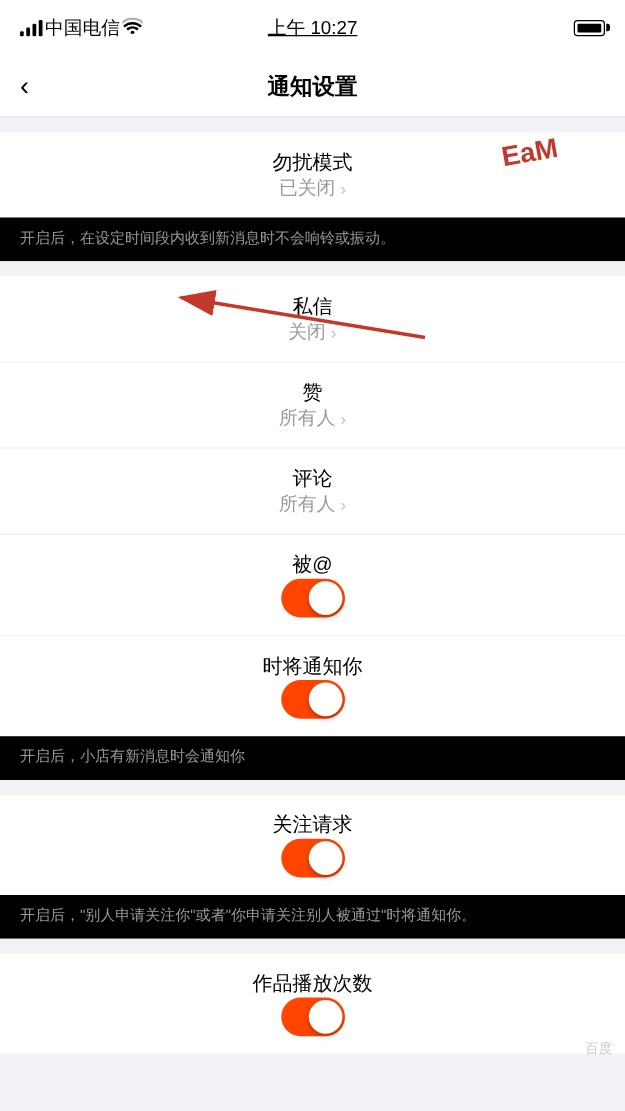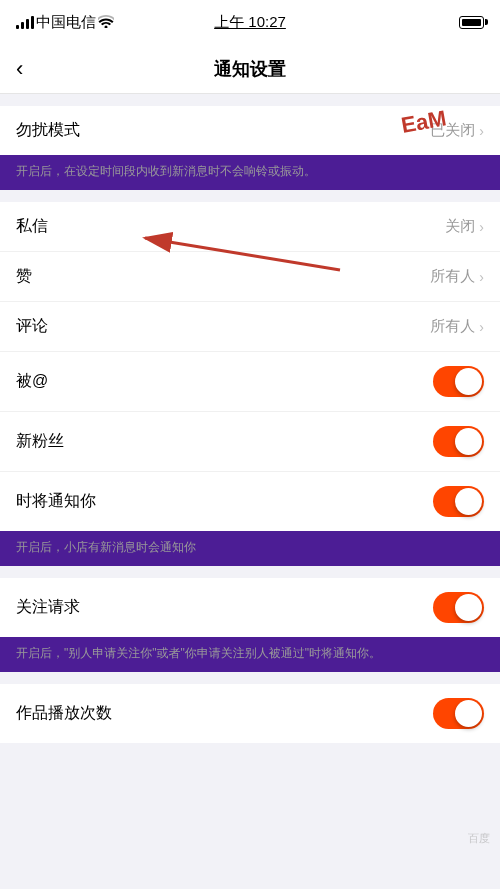--- a/index.html
+++ b/index.html
@@ -118,20 +118,21 @@
       margin-bottom: 0;
     }
 
     .section-item {
       display: flex;
       align-items: center;
       justify-content: space-between;
       padding: 14px 16px;
       border-bottom: 1px solid #f0f0f0;
       background: #fff;
+      flex-direction: column;
     }
     .section-item:last-child {
       border-bottom: none;
     }
 
     .item-label {
       font-size: 16px;
       color: #000;
     }
 
@@ -171,21 +172,21 @@
     }
     .toggle.on .toggle-knob {
       left: 22px;
     }
 
     
     .description {
       font-size: 12px;
       color: #999;
       padding: 8px 16px 10px;
-      background: #4c1d95;
+      background: #000000;
     }
 
     .gap {
       height: 12px;
       background: #f2f2f7;
     }
 
     
     .watermark {
       position: fixed;
@@ -284,26 +285,20 @@
         </div>
       </div>
 
       <div class="section-item">
         <span class="item-label">被@</span>
         <div class="toggle on">
           <div class="toggle-knob"></div>
         </div>
       </div>
 
-      <div class="section-item">
-        <span class="item-label">新粉丝</span>
-        <div class="toggle on">
-          <div class="toggle-knob"></div>
-        </div>
-      </div>
 
 
       <div class="section-item">
         <span class="item-label">时将通知你</span>
         <div class="toggle on">
           <div class="toggle-knob"></div>
         </div>
       </div>
     </div>
     <div class="description">开启后，小店有新消息时会通知你</div>

